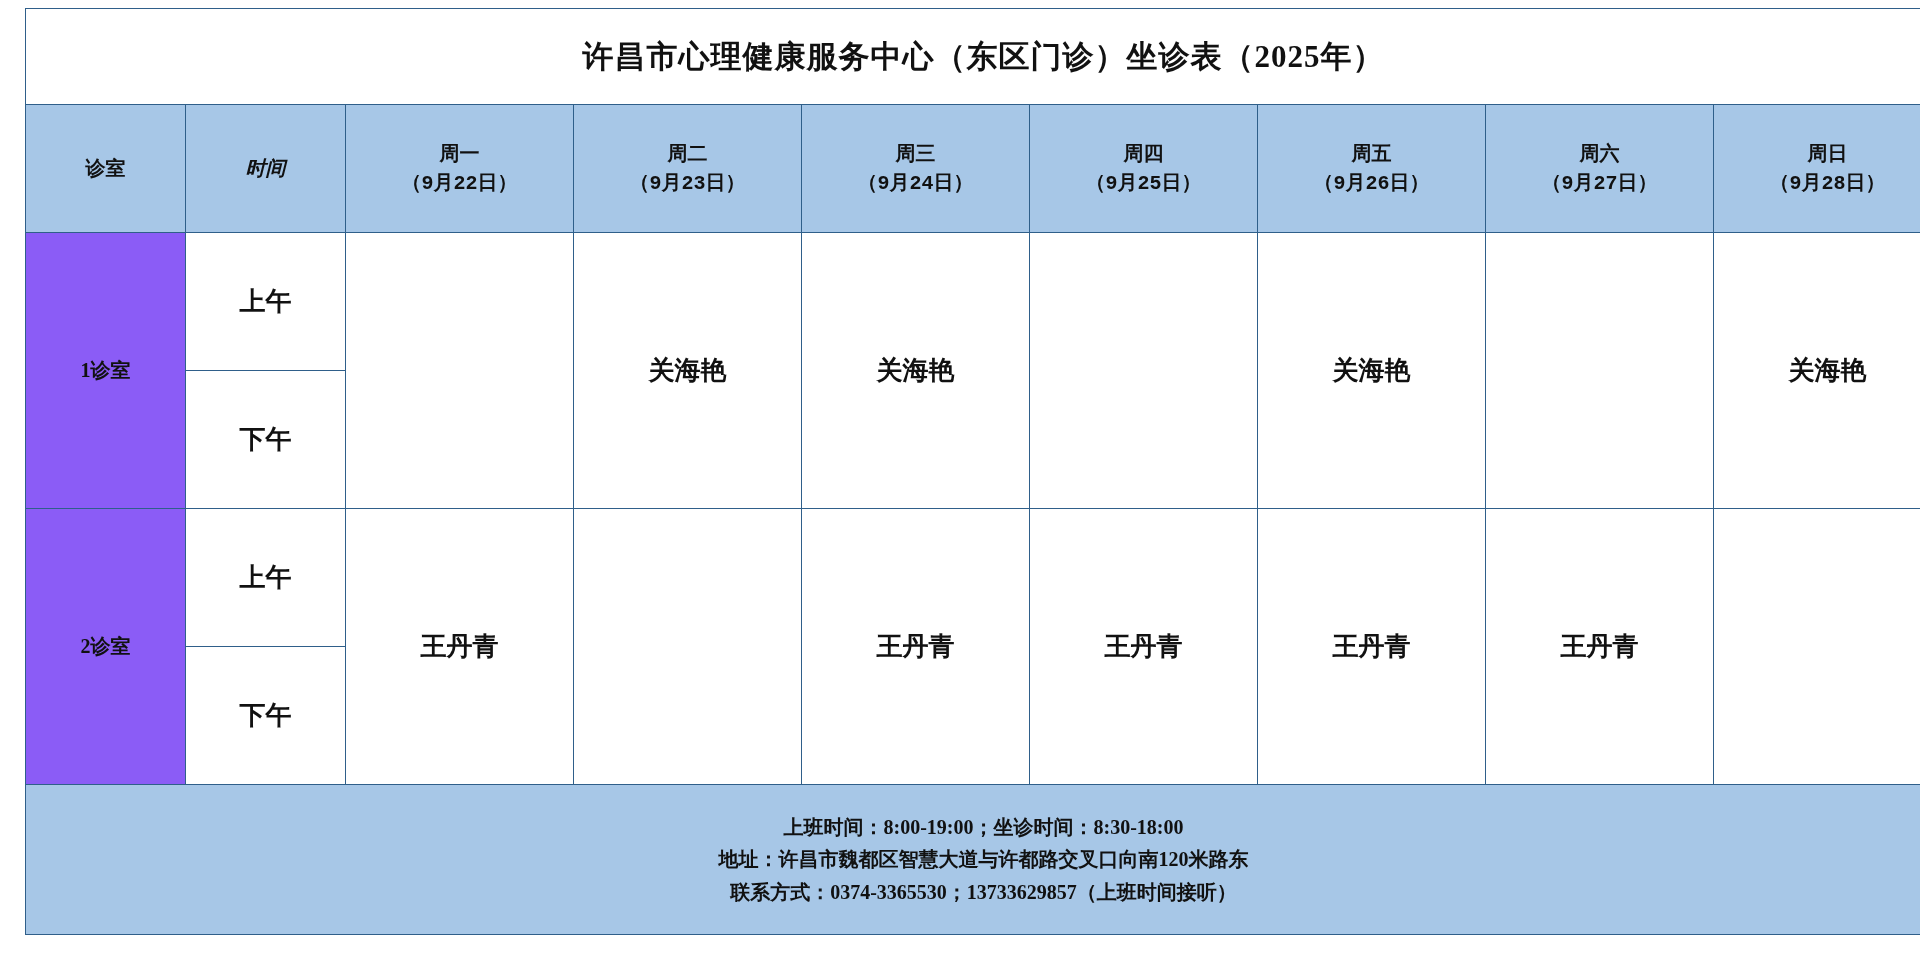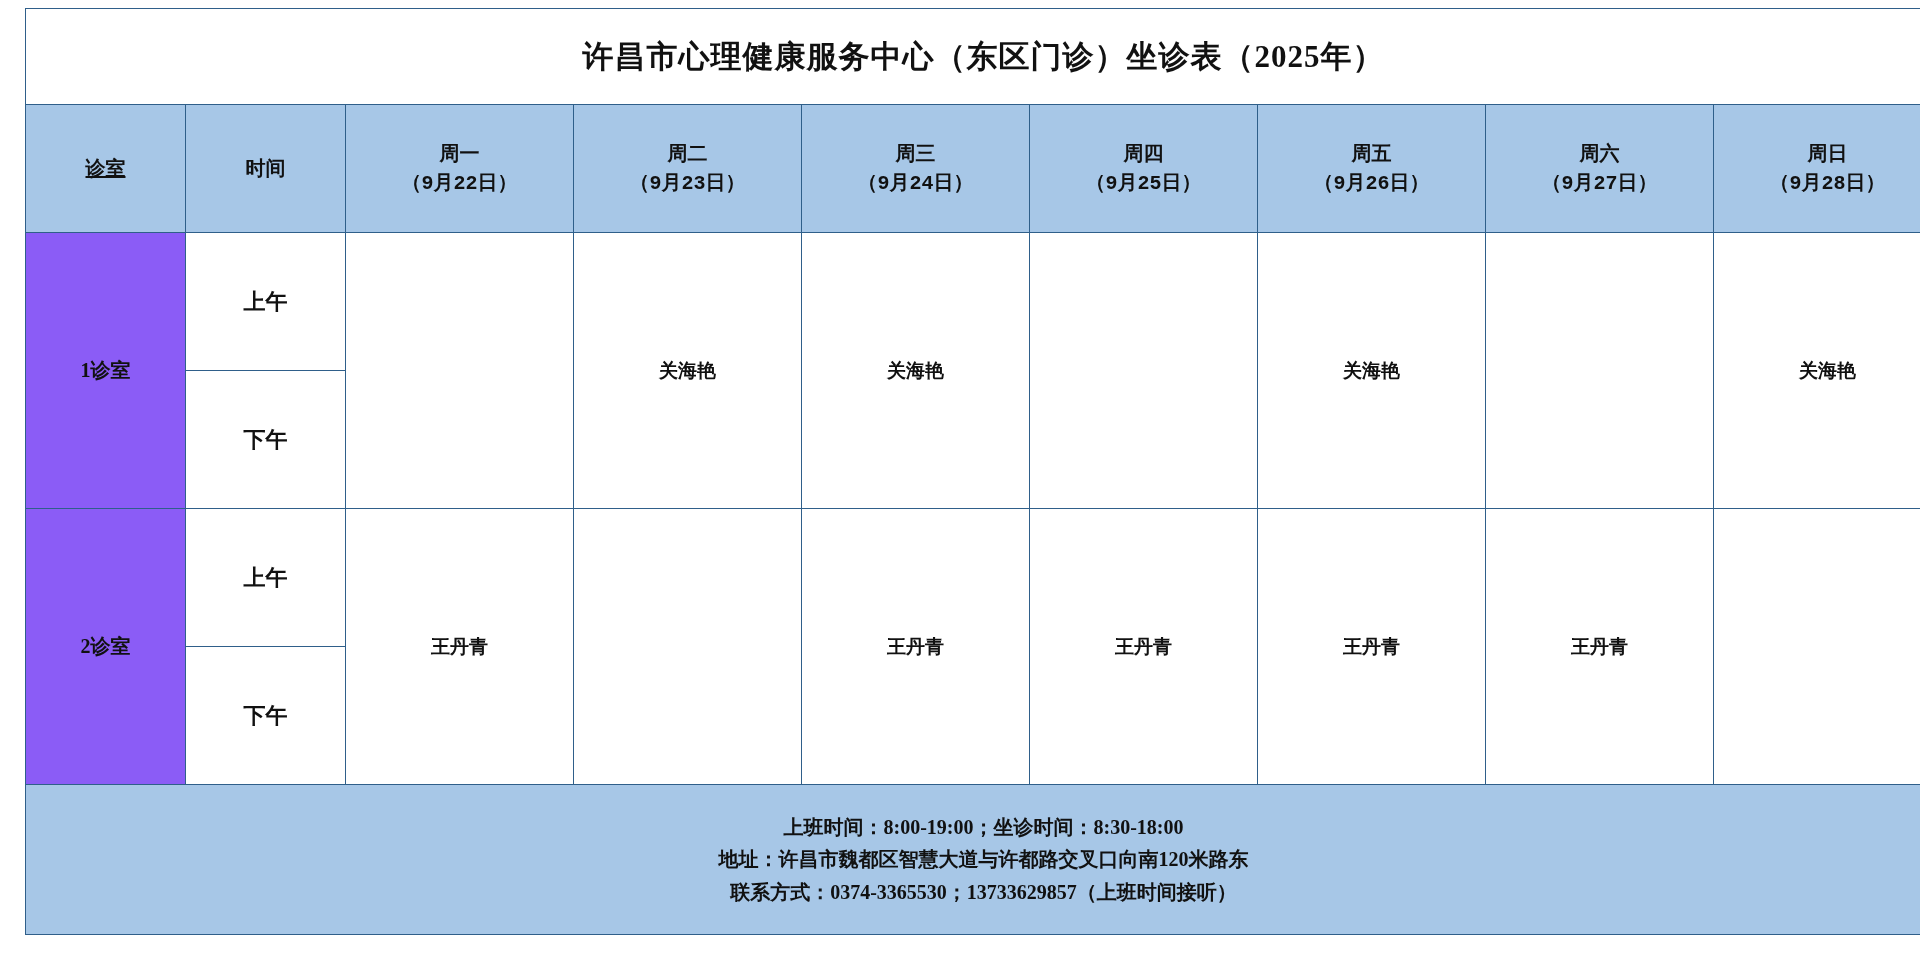--- a/index.html
+++ b/index.html
@@ -51,40 +51,40 @@
     border: 1px solid #2f5f8a;
   }
   
   .head-row td {
     background: #a7c7e7;
     color: #1b3e66;
     font-size: 20px;
     height: 128px;
     line-height: 1.45;
   }
-  .head-room { width: 160px; text-decoration: underline; }
-  .head-time { width: 160px; }
+  .head-room { width: 160px; }
+  .head-time { width: 160px; font-style: italic; }
   .head-day  { width: 228px; font-family: Liberation Mono, monospace; }
   .dayname { display: block; }
   .daydate { display: block; text-align: center; }
 
   
   .room-cell {
     width: 160px;
     font-size: 20px;
     background: #8b5cf6;
   }
   .time-cell {
     width: 160px;
-    font-size: 22px;
+    font-size: 26px;
     height: 138px;
     background: #ffffff;
   }
   .name-cell {
-    font-size: 19px;
+    font-size: 26px;
     background: #ffffff;
   }
 
   
   .footer-cell {
     background: #a7c7e7;
     color: #1b3e66;
     font-size: 20px;
     line-height: 1.62;
     height: 150px;

